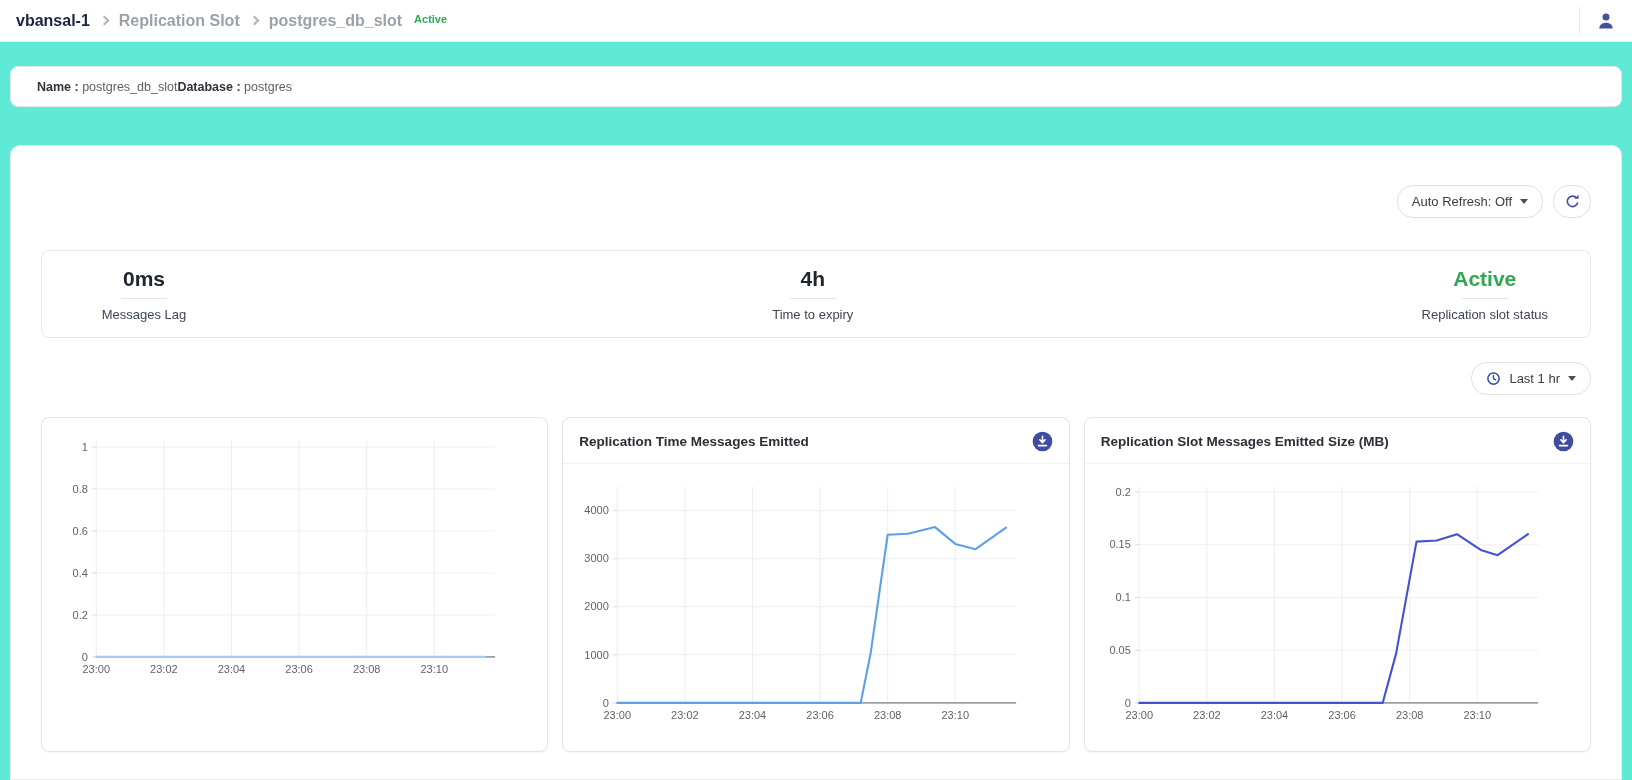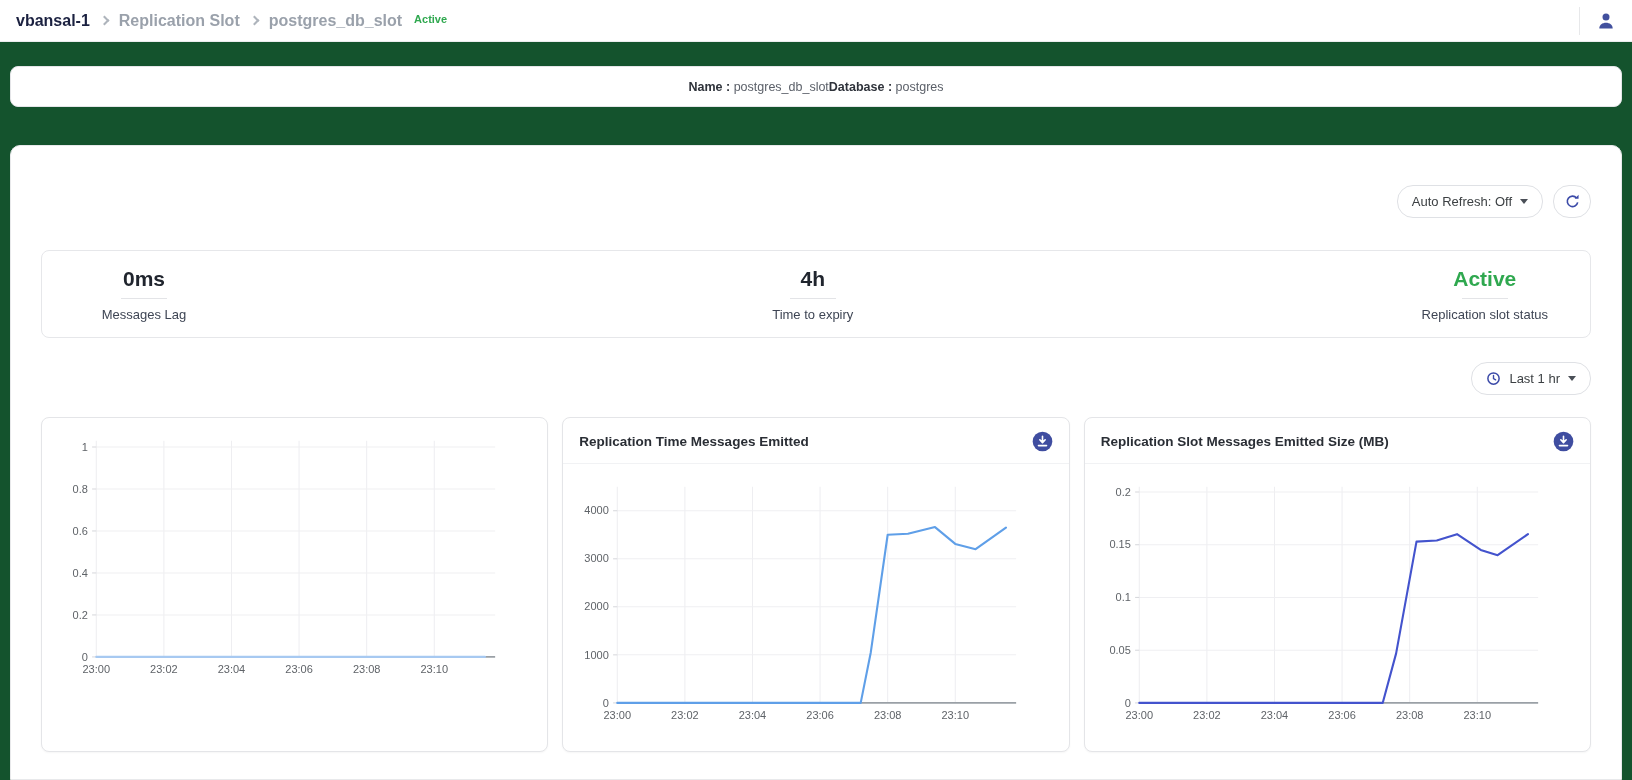--- a/index.html
+++ b/index.html
@@ -1,34 +1,34 @@
 <!DOCTYPE html>
 <html><head>
 <meta charset="utf-8">
 <style>
   * { margin:0; padding:0; box-sizing:border-box; }
   html,body { width:1632px; height:780px; }
   body { font-family:"Liberation Sans", sans-serif; background:#f1f1f3; overflow:hidden; }
-  .page { width:1632px; height:780px; background:#14532d; }
+  .page { width:1632px; height:780px; background:#5eead4; }
 
   
   .topbar { height:42px; background:#fff; border-bottom:1px solid #ebecee;
             display:flex; align-items:center; justify-content:space-between; padding:0 16px; }
   .breadcrumb { display:flex; align-items:center; gap:11px; }
   .crumb-root { font-size:16px; font-weight:700; color:#1b2140; cursor:pointer; }
   .chev { width:7px; height:7px; border-top:2.5px solid #aeb4bc; border-right:2.5px solid #aeb4bc;
           transform:rotate(45deg); display:inline-block; }
   .crumb { font-size:16px; font-weight:600; color:#9aa1ab; cursor:pointer; }
   .badge-active { font-size:11px; font-weight:700; color:#2fa84f; position:relative; top:-2px; margin-left:1px; }
   .topbar-right { display:flex; align-items:center; gap:16px; height:100%; }
   .topbar-divider { width:1px; height:28px; background:#e7e8ea; }
 
   
   .info-card { margin:24px 10px 0; height:41px; background:#fff; border:1px solid #e4e5e8; border-radius:8px;
-               display:flex; align-items:center; justify-content:center; padding:0 26px;
+               display:flex; align-items:center; justify-content:flex-start; padding:0 26px;
                font-size:12.5px; color:#5b6069; }
   .info-card b { color:#2f333b; font-weight:700; }
 
   
   .panel { margin:38px 10px 0; height:635px; background:#fff; border:1px solid #e8e9eb;
            border-radius:10px 10px 0 0; padding:0 30px; }
 
   .toolbar-row { display:flex; justify-content:flex-end; gap:10px; padding-top:39px; }
   .btn { background:#fff; border:1px solid #dfe1e5; border-radius:16px; height:33px;
          display:flex; align-items:center; gap:8px; padding:0 14px; font-size:13px; color:#3c4043;

